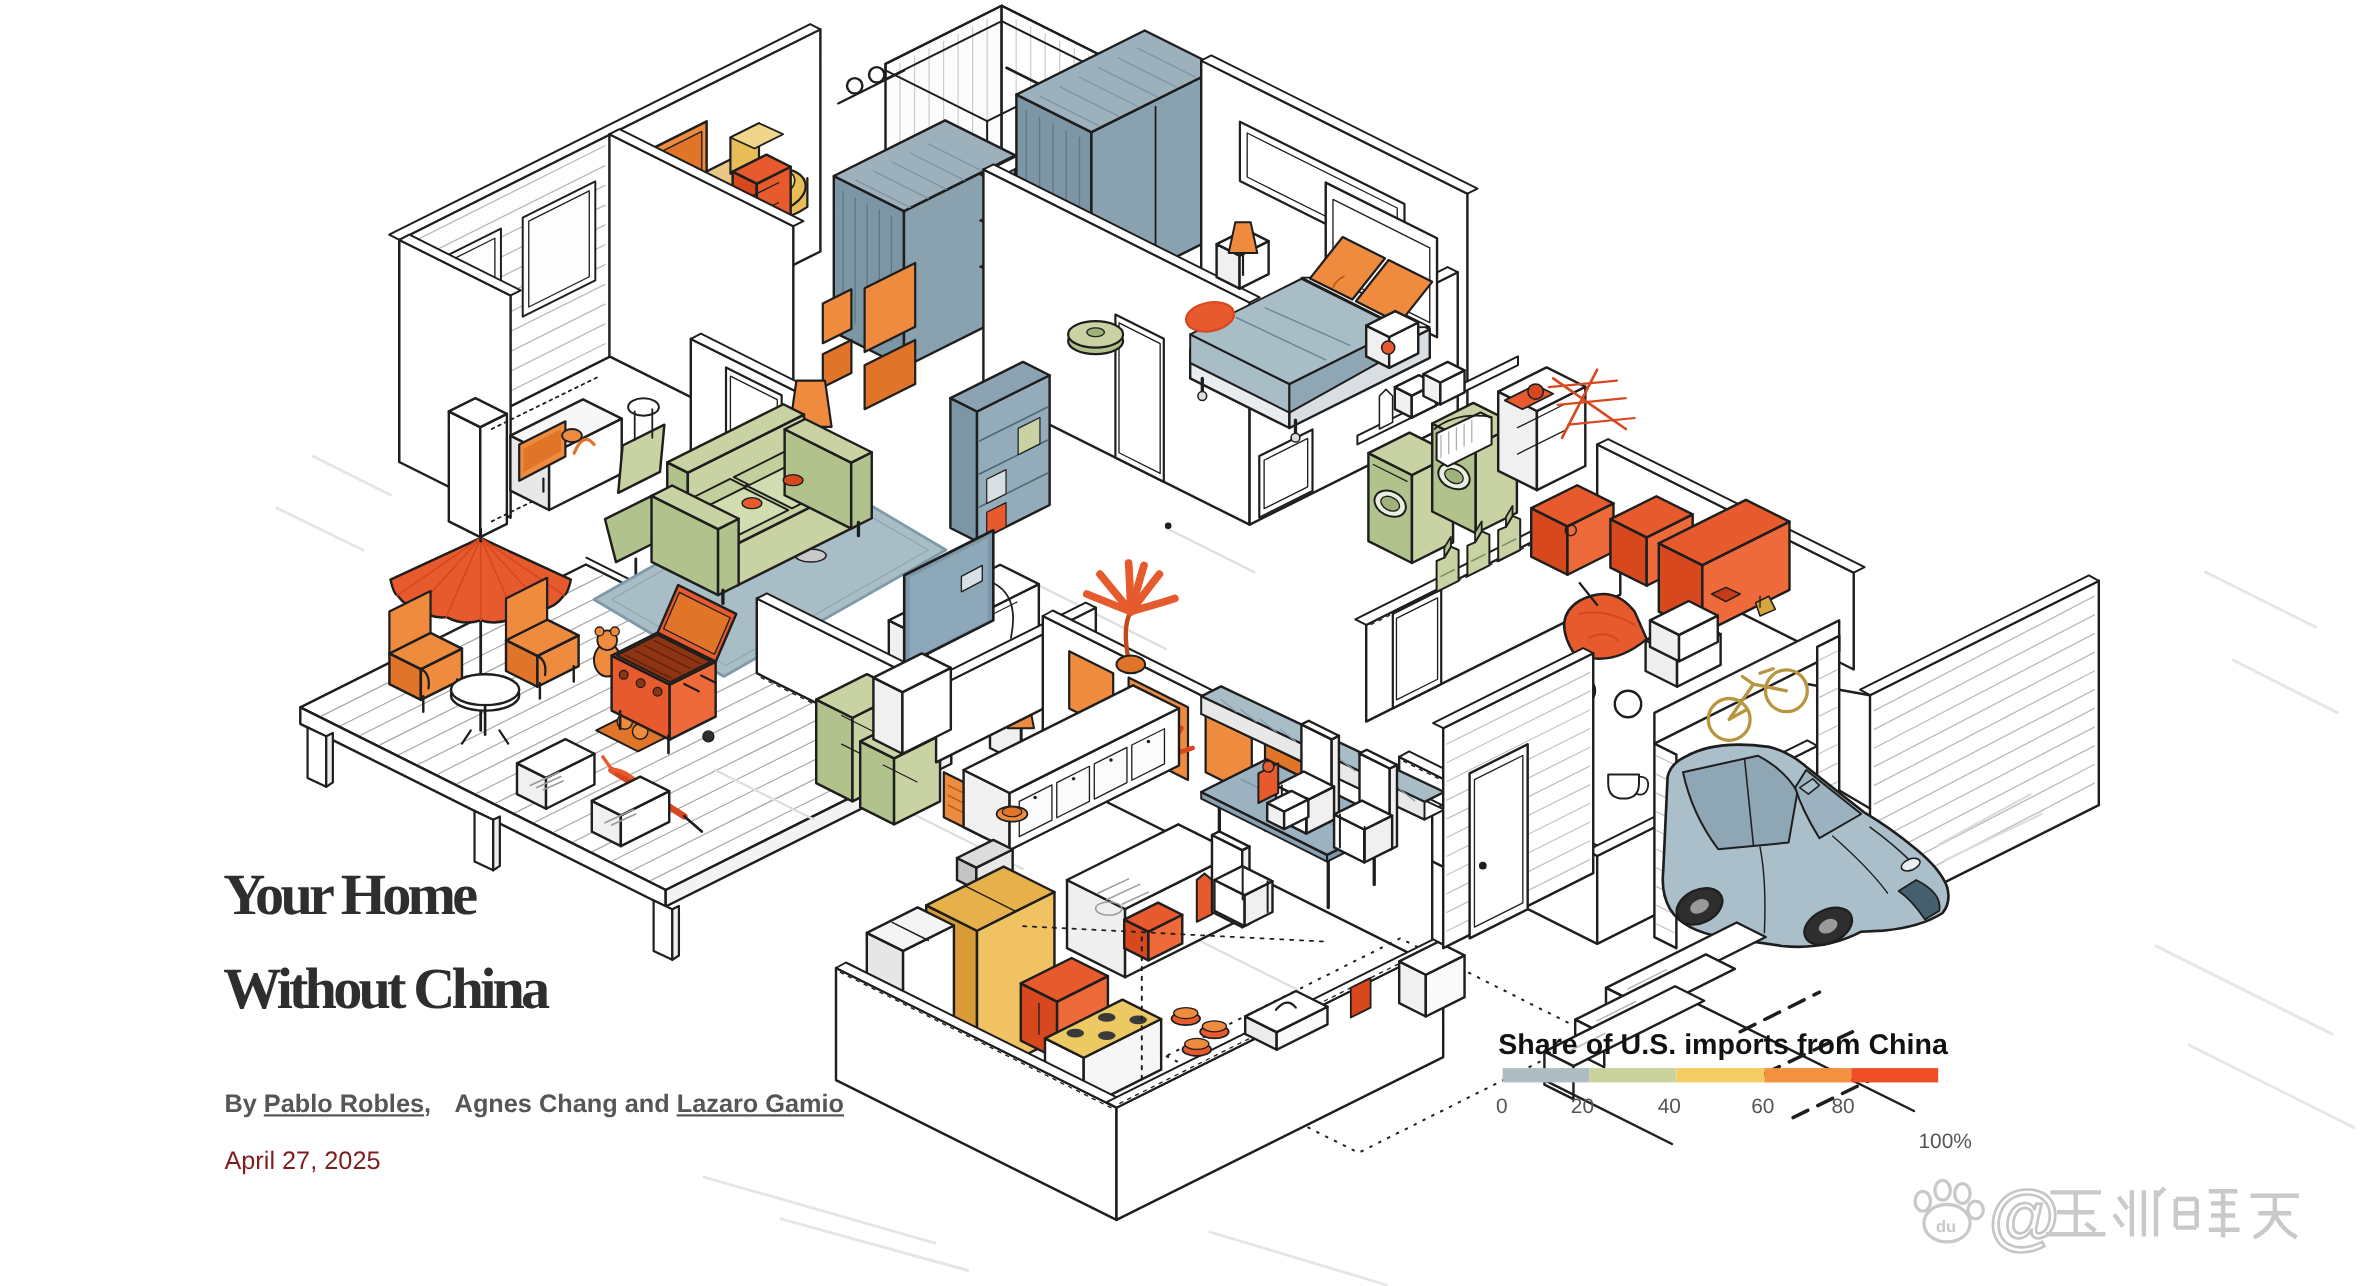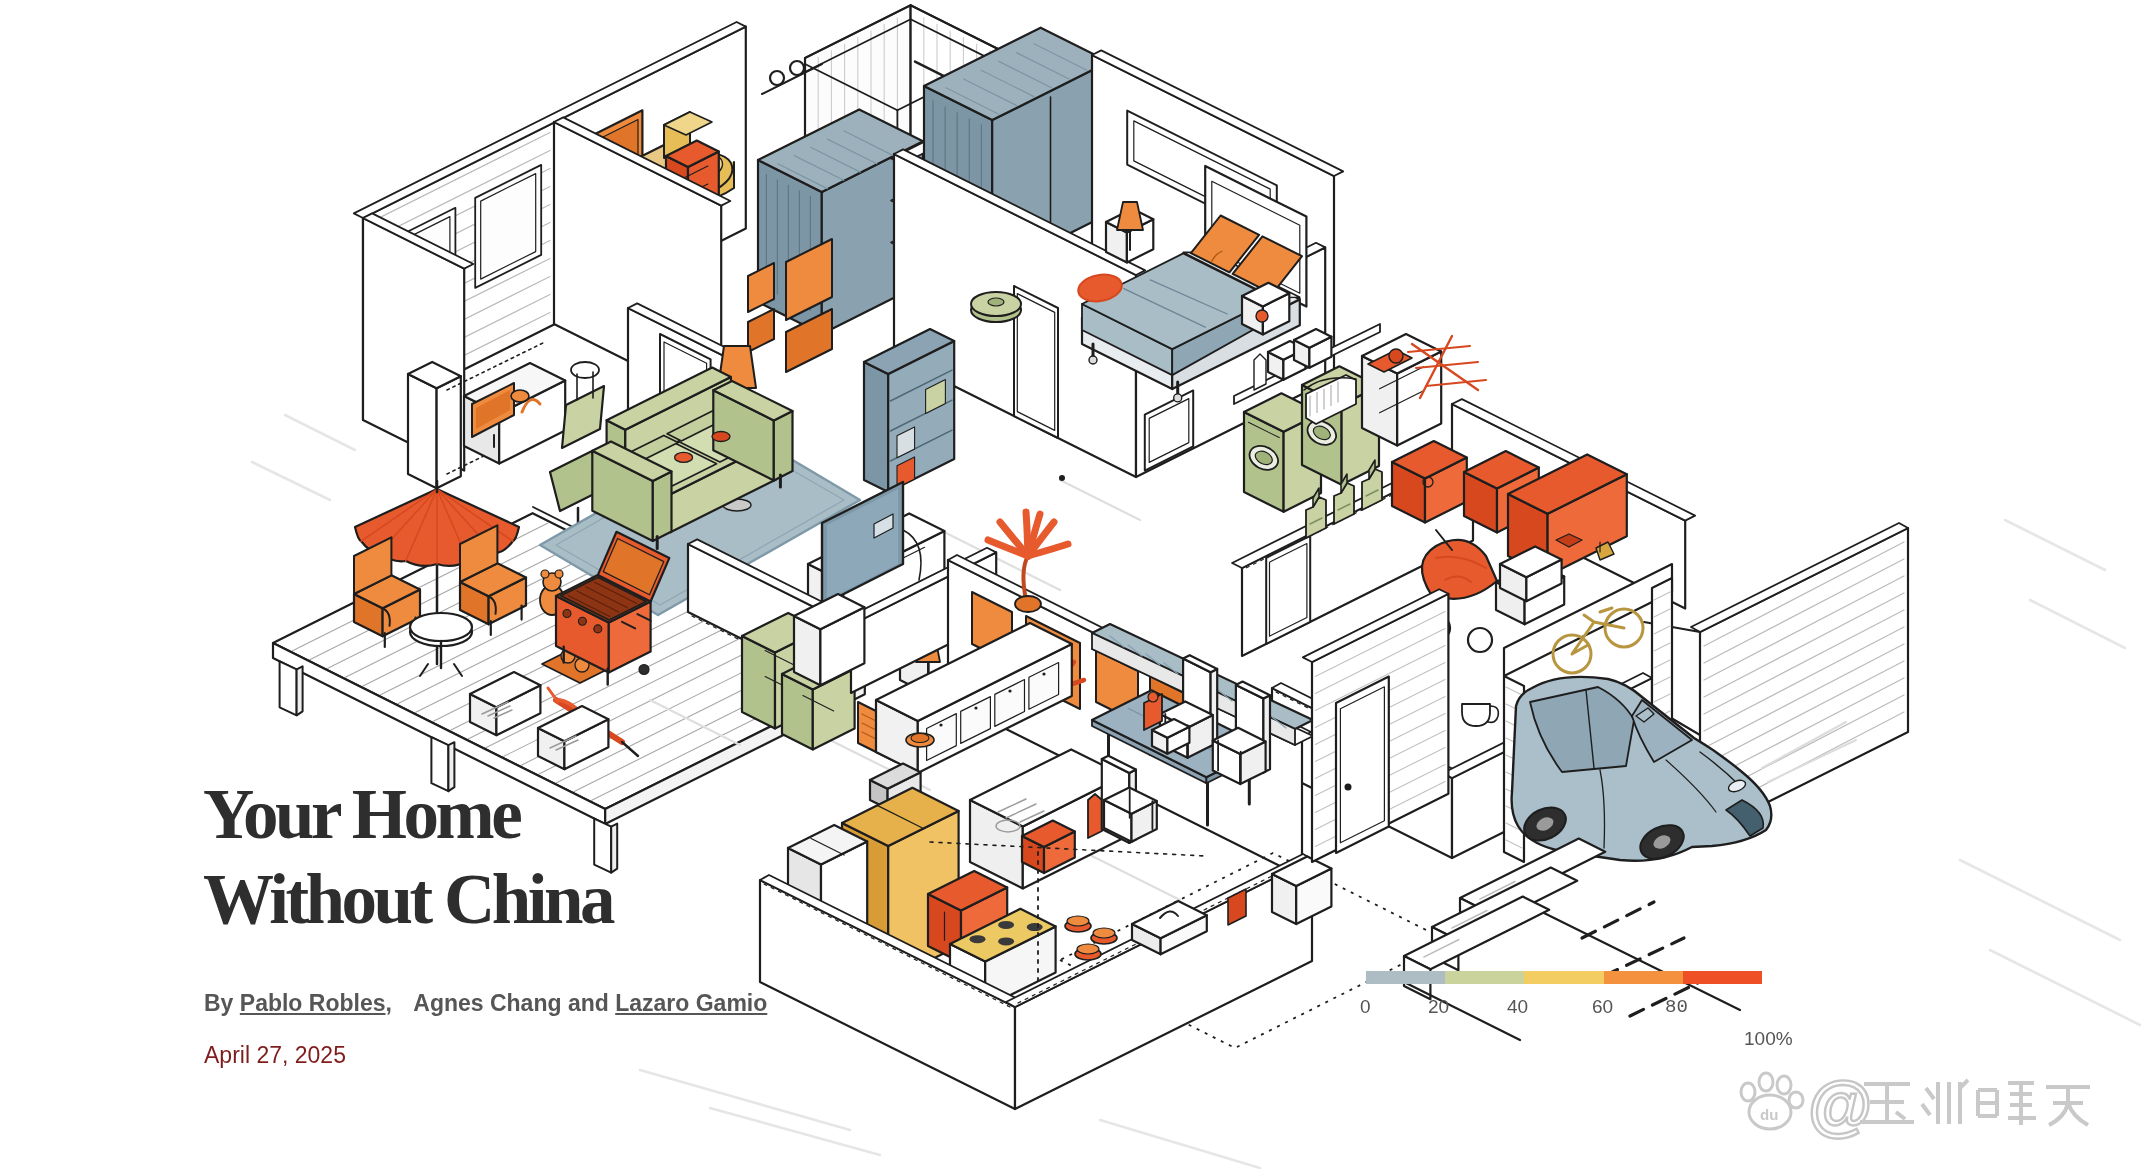--- a/index.html
+++ b/index.html
@@ -1053,41 +1053,42 @@
 </g>
 
 <g>
 <polygon points="538.0,756.0 564.4,769.2 564.4,741.2 538.0,728.0" fill="#f0f0f0" stroke="#1e1e1e" stroke-width="2.2" stroke-linejoin="round"></polygon>
 <polygon points="564.4,769.2 608.4,747.2 608.4,719.2 564.4,741.2" fill="#ffffff" stroke="#1e1e1e" stroke-width="2.2" stroke-linejoin="round"></polygon>
 <polygon points="538.0,728.0 564.4,741.2 608.4,719.2 582.0,706.0" fill="#ffffff" stroke="#1e1e1e" stroke-width="2.2" stroke-linejoin="round"></polygon>
 <path d="M 550 748 l 26 -12 m -20 14 l 22 -10" fill="none" stroke="#9a9a9a" stroke-width="1.5" stroke-linejoin="round" stroke-linecap="round"></path>
 </g>
 </svg>
 
-<div class="serif" id="hl" style="position:absolute;left:203px;top:772px;font-size:71px;line-height:85px;font-weight:bold;color:#2e2e2e;letter-spacing:-3.5px;">Your Home<br>Without China</div>
+<div class="serif" id="hl" style="position:absolute;left:203px;top:772px;font-size:53px;line-height:85px;font-weight:bold;color:#2e2e2e;letter-spacing:-3.5px;">Your Home<br>Without China</div>
 
 <div id="by" style="position:absolute;left:204px;top:990px;font-size:23px;font-weight:bold;color:#565656;">By <span style="text-decoration:underline;">Pablo Robles</span>, <span style="margin-left:15px;">Agnes Chang</span> and <span style="text-decoration:underline;">Lazaro Gamio</span></div>
 
 <div style="position:absolute;left:204px;top:1042px;font-size:23px;color:#7f1d1d;">April 27, 2025</div>
 
+<div style="position:absolute;left:1362px;top:934px;font-size:26px;font-weight:bold;color:#121212;">Share of U.S. imports from China</div>
 
 <div style="position:absolute;left:1366px;top:971px;width:396px;height:13px;display:flex;">
 <div style="flex:1;background:#aebdc3;"></div>
       <div style="flex:1;background:#c9d39b;"></div>
       <div style="flex:1;background:#f3cd62;"></div>
       <div style="flex:1;background:#f4913e;"></div>
       <div style="flex:1;background:#ee4f24;"></div>
 </div>
 
 <div style="position:absolute;left:1360px;top:996px;width:420px;height:26px;font-size:19px;color:#555555;">
 <span style="position:absolute;left:0px;">0</span>
 <span style="position:absolute;left:68px;">20</span>
 <span style="position:absolute;left:147px;">40</span>
 <span style="position:absolute;left:232px;">60</span>
-<span style="position:absolute;left:305px;font-family:Liberation Mono, monospace;">80</span>
+<span style="position:absolute;left:305px;">80</span>
 <span style="position:absolute;left:384px;margin-top:32px;">100%</span>
 </div>
 
 <svg style="position:absolute;left:1736px;top:1048px;" width="360" height="110" viewBox="0 0 360 110">
 <g stroke="#c9c9c9" fill="#ffffff" stroke-width="3">
 <ellipse cx="34" cy="64" rx="21" ry="17"></ellipse>
 <ellipse cx="12" cy="44" rx="7" ry="9"></ellipse>
 <ellipse cx="30" cy="34" rx="7" ry="9"></ellipse>
 <ellipse cx="48" cy="37" rx="7" ry="9"></ellipse>
 <ellipse cx="60" cy="52" rx="7" ry="8"></ellipse>

